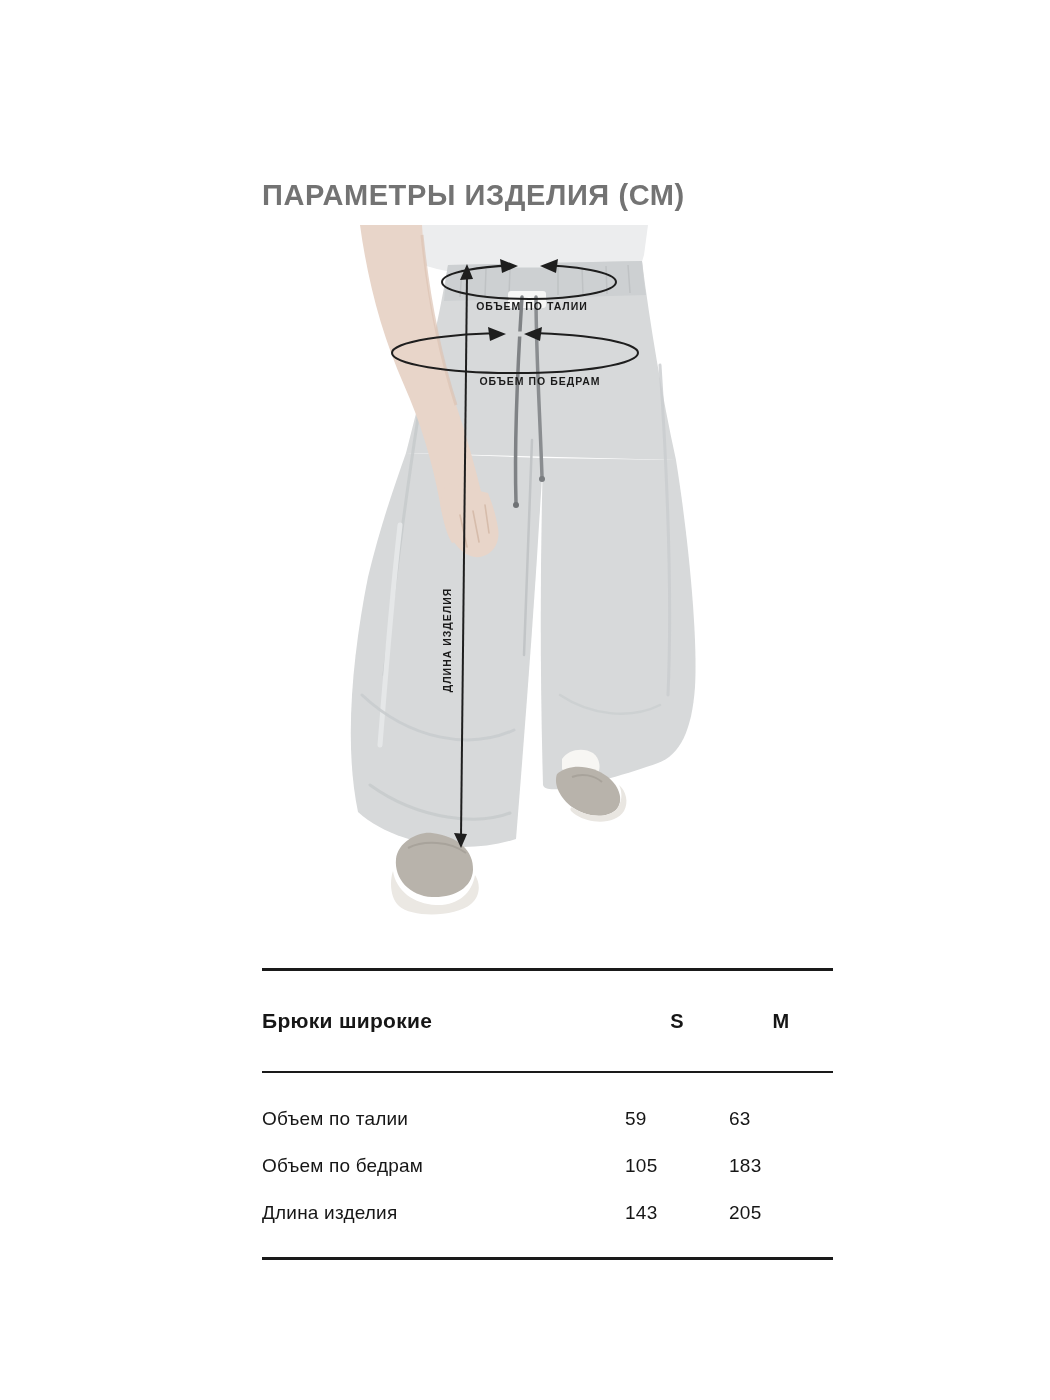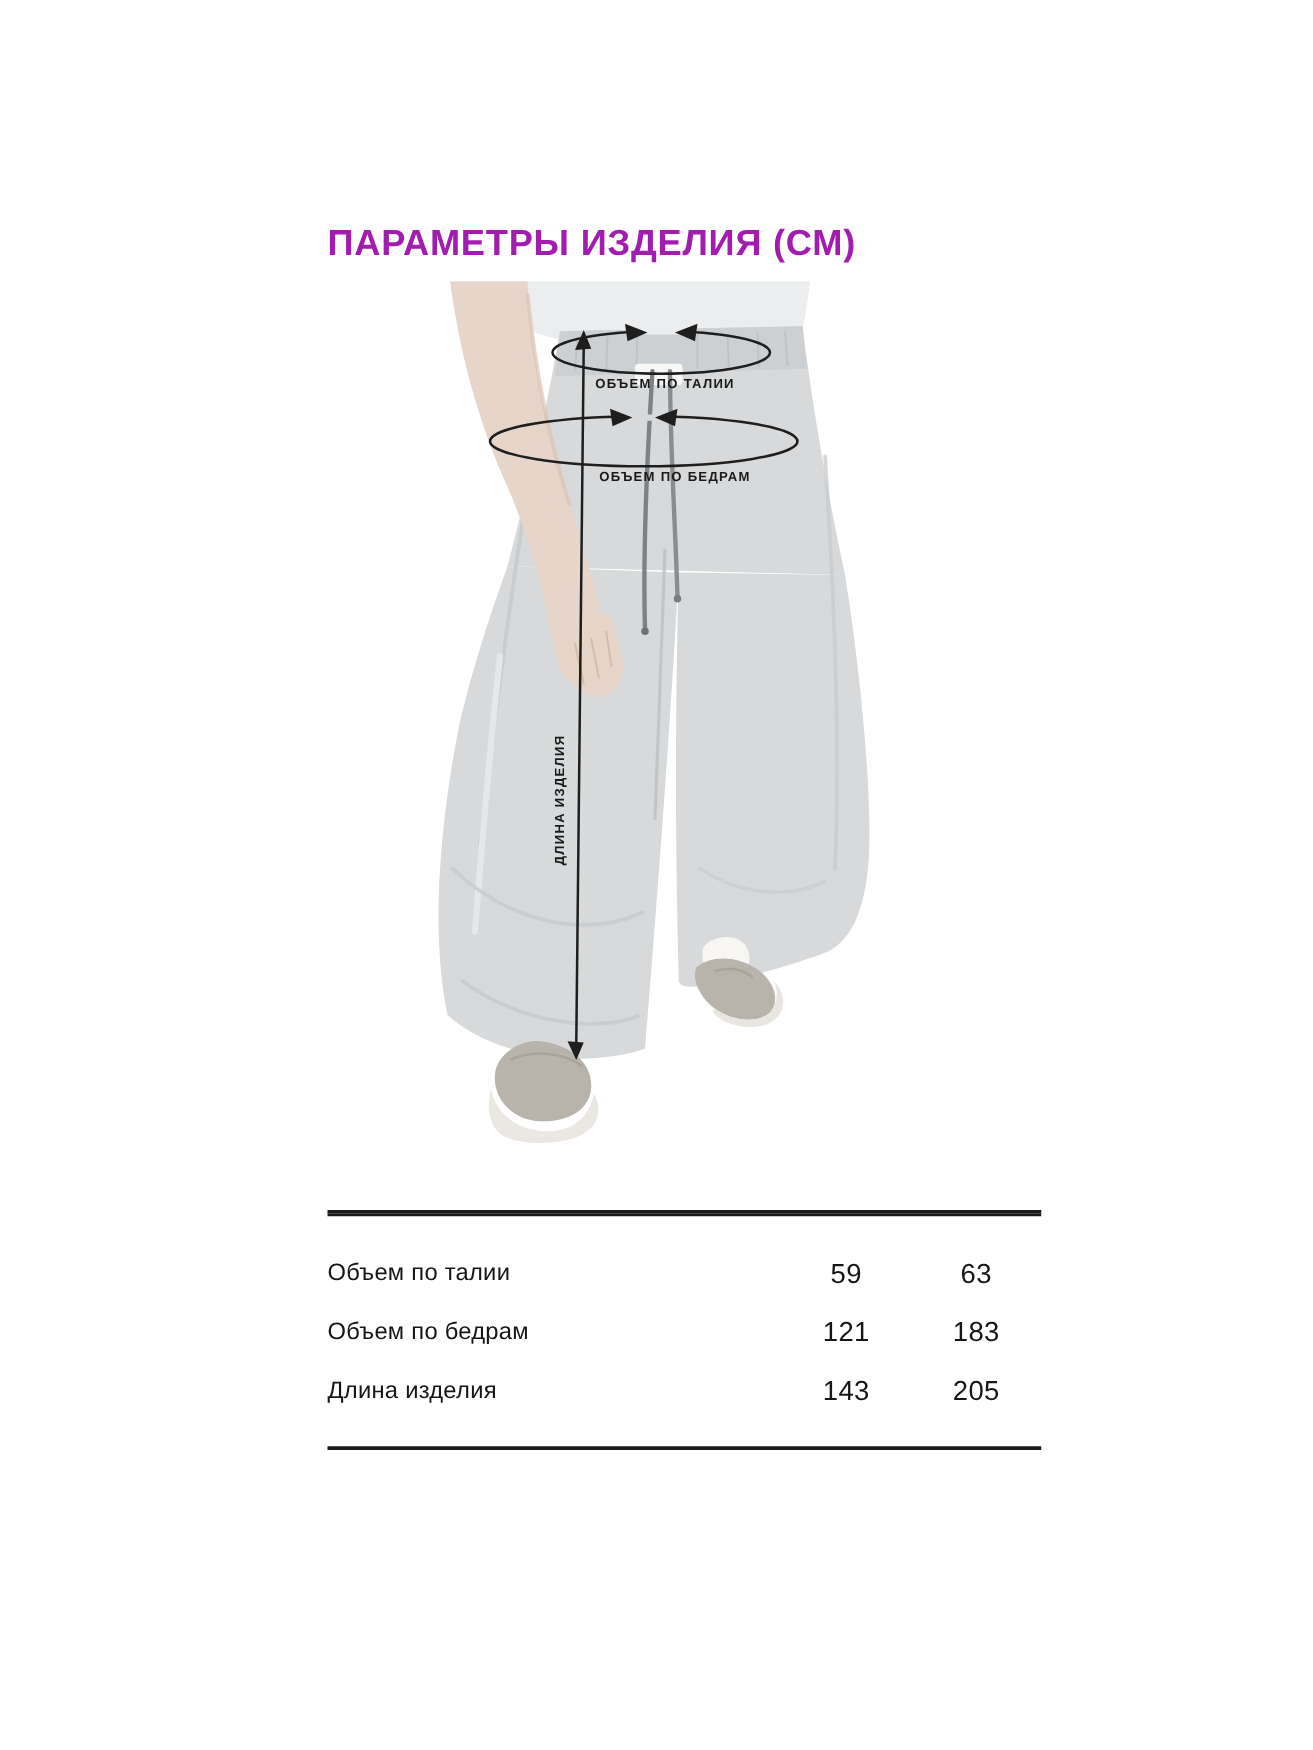--- a/index.html
+++ b/index.html
@@ -10,21 +10,21 @@
     color: #161616;
     position: relative;
     overflow: hidden;
   }
   .page-title {
     position: absolute;
     left: 262px; top: 160px;
     font-size: 29px;
     font-weight: 700;
     letter-spacing: 0.6px;
-    color: #a21caf;
+    color: #737373;
     white-space: nowrap;
   }
   .photo {
     position: absolute;
     left: 310px; top: 225px;
     width: 455px; height: 690px;
   }
   .size-table {
     position: absolute;
     left: 262px; top: 968px;
@@ -55,23 +55,22 @@
     grid-template-columns: 1fr 104px 104px;
     align-items: center;
     height: 47px;
   }
   .t-label {
     font-size: 19px;
     font-weight: 500;
     letter-spacing: 0.2px;
   }
   .t-val {
-    font-size: 22px;
+    font-size: 19px;
     font-weight: 500;
-    text-align: center;
     letter-spacing: 0.3px;
   }
   svg .measure-label {
     font-family: "Liberation Sans", sans-serif;
     font-size: 10.5px;
     font-weight: 700;
     letter-spacing: 1px;
     fill: #1a1a1a;
   }
 </style>
@@ -152,30 +151,35 @@
   <g>
     <line x1="157" y1="50" x2="151" y2="612" stroke="#1e1e1e" stroke-width="2"></line>
     <polygon points="157,39 150,55 163,54" fill="#1e1e1e"></polygon>
     <polygon points="151,623 144,608 157,609" fill="#1e1e1e"></polygon>
     <text class="measure-label" transform="translate(141,415) rotate(-90)" text-anchor="middle">ДЛИНА ИЗДЕЛИЯ</text>
   </g>
 </svg>
 
 <section class="size-table">
   <div class="rule-thick"></div>
+  <div class="t-head">
+    <div class="t-product">Брюки широкие</div>
+    <div class="t-size">S</div>
+    <div class="t-size">M</div>
+  </div>
   <div class="rule-thin"></div>
   <div class="t-body">
     <div class="t-row">
       <div class="t-label">Объем по талии</div>
       <div class="t-val">59</div>
       <div class="t-val">63</div>
     </div>
     <div class="t-row">
       <div class="t-label">Объем по бедрам</div>
-      <div class="t-val">121</div>
+      <div class="t-val">105</div>
       <div class="t-val">183</div>
     </div>
     <div class="t-row">
       <div class="t-label">Длина изделия</div>
       <div class="t-val">143</div>
       <div class="t-val">205</div>
     </div>
   </div>
   <div class="rule-thick"></div>
 </section>

